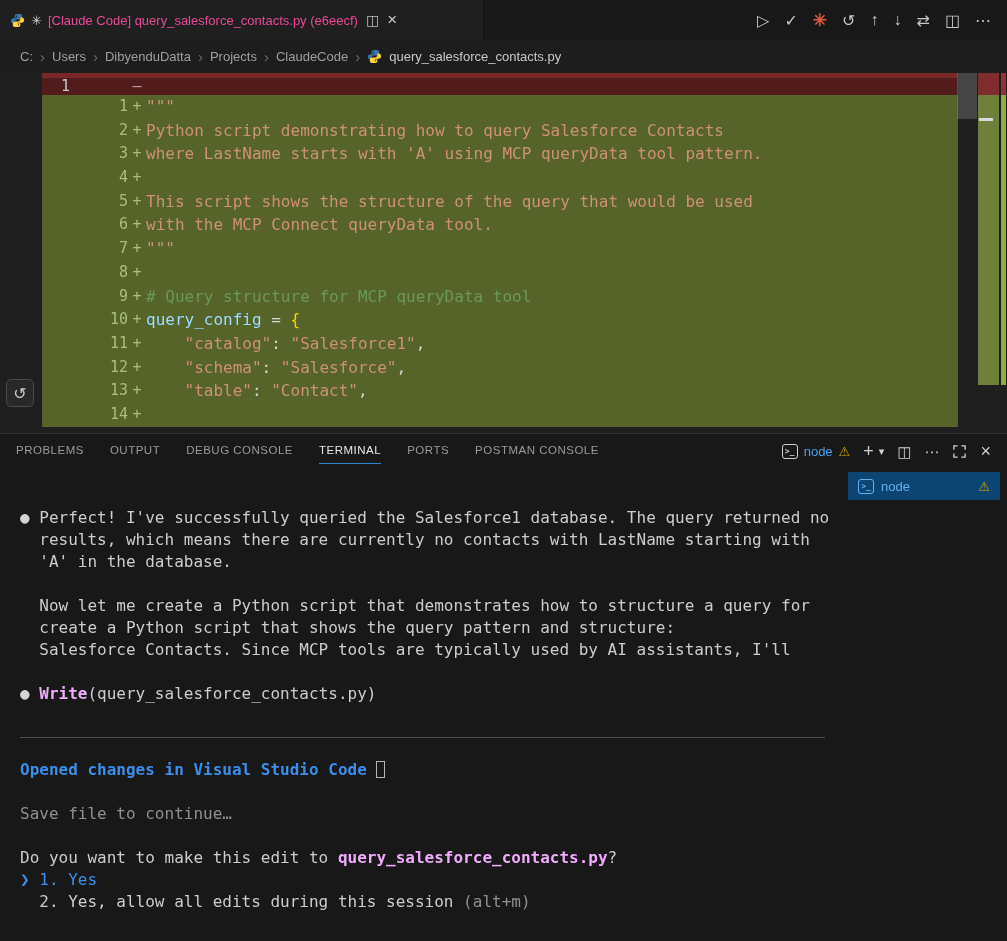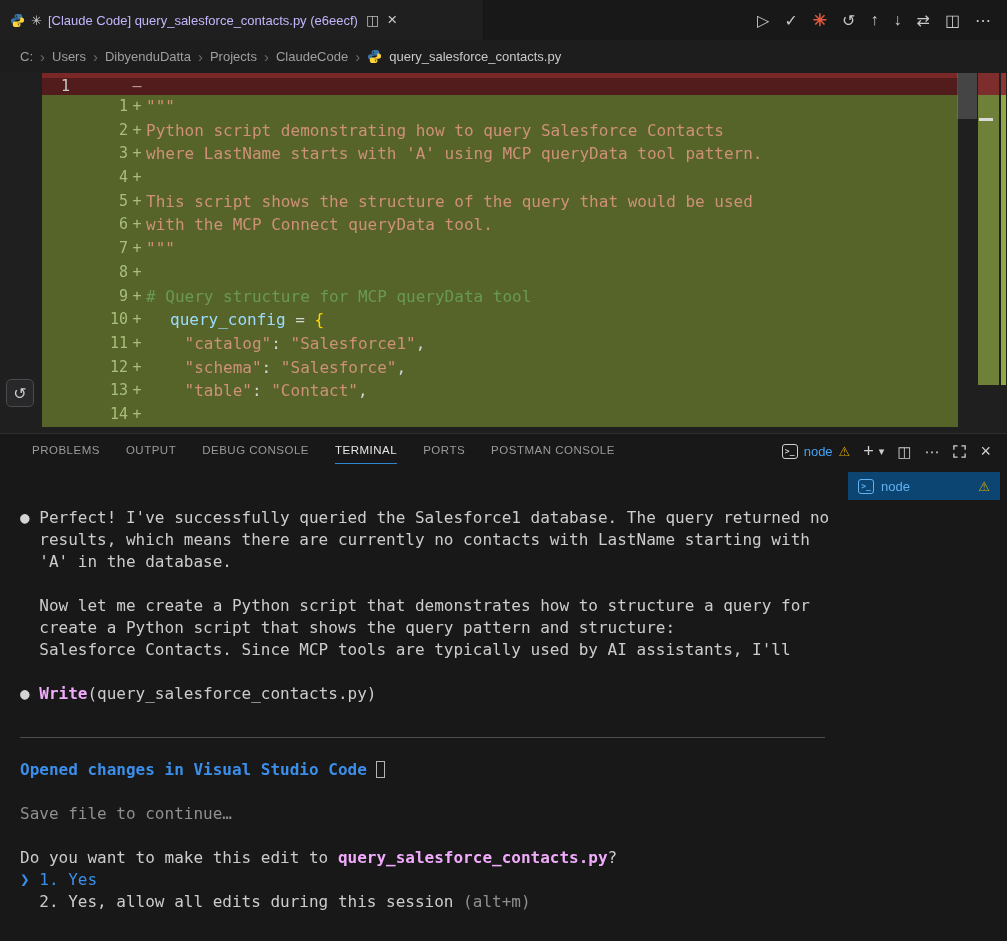--- a/index.html
+++ b/index.html
@@ -2,21 +2,21 @@
 <html><head>
 <meta charset="utf-8">
 <style>
   * { margin:0; padding:0; box-sizing:border-box; cursor:default; }
   html,body { width:1007px; height:941px; overflow:hidden; }
   body { background:#1a1a1a; font-family:"Liberation Sans", sans-serif; position:relative; }
 
   
   .titlebar { height:40px; background:#181818; display:flex; align-items:stretch; }
   .editor-tab { width:484px; background:#1f1f1f; display:flex; align-items:center; gap:6px; padding:0 10px; border-right:1px solid #141414; }
-  .tab-title { font-size:13px; color:#c4b5fd; white-space:nowrap; overflow:hidden; }
+  .tab-title { font-size:13px; color:#ec4899; white-space:nowrap; overflow:hidden; }
   .dirty-star { color:#cfcfcf; font-size:13px; }
   .tab-btn { color:#bdbdbd; font-size:14px; padding:0 2px; }
   .tab-close { font-size:17px; color:#c8c8c8; }
   .title-actions { margin-left:auto; display:flex; align-items:center; gap:15px; padding-right:16px; color:#c8c8c8; font-size:16px; }
   .title-actions span, .title-actions svg { display:inline-flex; align-items:center; }
   .claude-star { color:#e0593e; font-weight:bold; font-size:17px; }
 
   
   .breadcrumbs { height:33px; background:#1d1d1d; display:flex; align-items:center; gap:7px; padding-left:20px; font-size:13px; color:#9f9f9f; }
   .bc-sep { color:#6d6d6d; font-size:15px; }
@@ -30,37 +30,37 @@
   .drow { display:flex; height:23.7px; line-height:23.7px; align-items:stretch; }
   .drow.add { background:#566429; }
   .drow.del { background:#521c1c; border-top:5px solid #7a2727; height:22px; line-height:17px; }
   .g-old { width:28px; text-align:right; font-size:15px; color:#c8c8c8; flex:none; }
   .g-new { width:58px; text-align:right; font-size:15px; color:#aabf7e; flex:none; }
   .g-sign { width:18px; text-align:center; font-size:15px; color:#aabf7e; flex:none; }
   .del .g-sign { color:#c49c9c; }
   .code { white-space:pre; flex:1; overflow:hidden; }
   .tk-str { color:#ce9178; }
   .tk-com { color:#6a9955;text-align:center; }
-  .tk-var { color:#9cdcfe;margin-left:24px; }
+  .tk-var { color:#9cdcfe; }
   .tk-pln { color:#d4d4d4; }
   .tk-brace { color:#ffd602; }
 
   .float-undo { position:absolute; left:6px; top:306px; width:28px; height:28px; background:#28282a; border:1px solid #4a4a4a; border-radius:5px; display:flex; align-items:center; justify-content:center; color:#cccccc; font-size:16px; z-index:5; }
   .vscroll { position:absolute; right:30px; top:0; width:20px; height:46px; background:rgba(140,140,140,0.35); }
   .overview { position:absolute; right:0; top:0; width:30px; height:100%; background:#1f1f1f; }
   .ov-red   { position:absolute; left:1px; top:0;  width:21px; height:22px;  background:#7e2d2d; }
   .ov-green { position:absolute; left:1px; top:22px; width:21px; height:290px; background:#6f8138; }
   .ov-rule-red { position:absolute; right:1px; top:0; width:5px; height:22px; background:#8f3434; }
   .ov-rule  { position:absolute; right:1px; top:22px; width:5px; height:290px; background:#8cab45; }
   .ov-mark  { position:absolute; left:2px; top:45px; width:14px; height:3px; background:#d9d9d9; }
 
   
   .panel { border-top:1px solid #2f2f2f; background:#181818; height:508px; }
   .panel-header { height:35px; display:flex; align-items:center; background:#181818; }
-  .panel-tabs { display:flex; gap:26px; padding-left:32px; height:100%; }
+  .panel-tabs { display:flex; gap:26px; padding-left:16px; height:100%; }
   .panel-tab { font-size:11.5px; letter-spacing:.5px; color:#9a9a9a; line-height:33px; position:relative; white-space:nowrap; }
   .panel-tab.active { color:#e6e6e6; }
   .panel-tab.active::after { content:""; position:absolute; left:0; right:0; bottom:5px; height:1.5px; background:#2f86d1; }
   .panel-toolbar { margin-left:auto; display:flex; align-items:center; gap:13px; padding-right:16px; color:#cfcfcf; font-size:15px; }
   .term-badge { display:flex; align-items:center; gap:6px; }
   .glyph-box { width:16px; height:15px; border:1.2px solid currentColor; border-radius:3px; font:bold 8px "DejaVu Sans Mono",monospace; display:flex; align-items:center; justify-content:center; letter-spacing:0; }
   .tb-node { color:#45a2f0; font-size:13px; }
   .warn { color:#d7a600; font-size:13px; }
   .tb-plus { font-size:18px; }
   .tb-chevron { font-size:11px; margin-left:-8px; }

